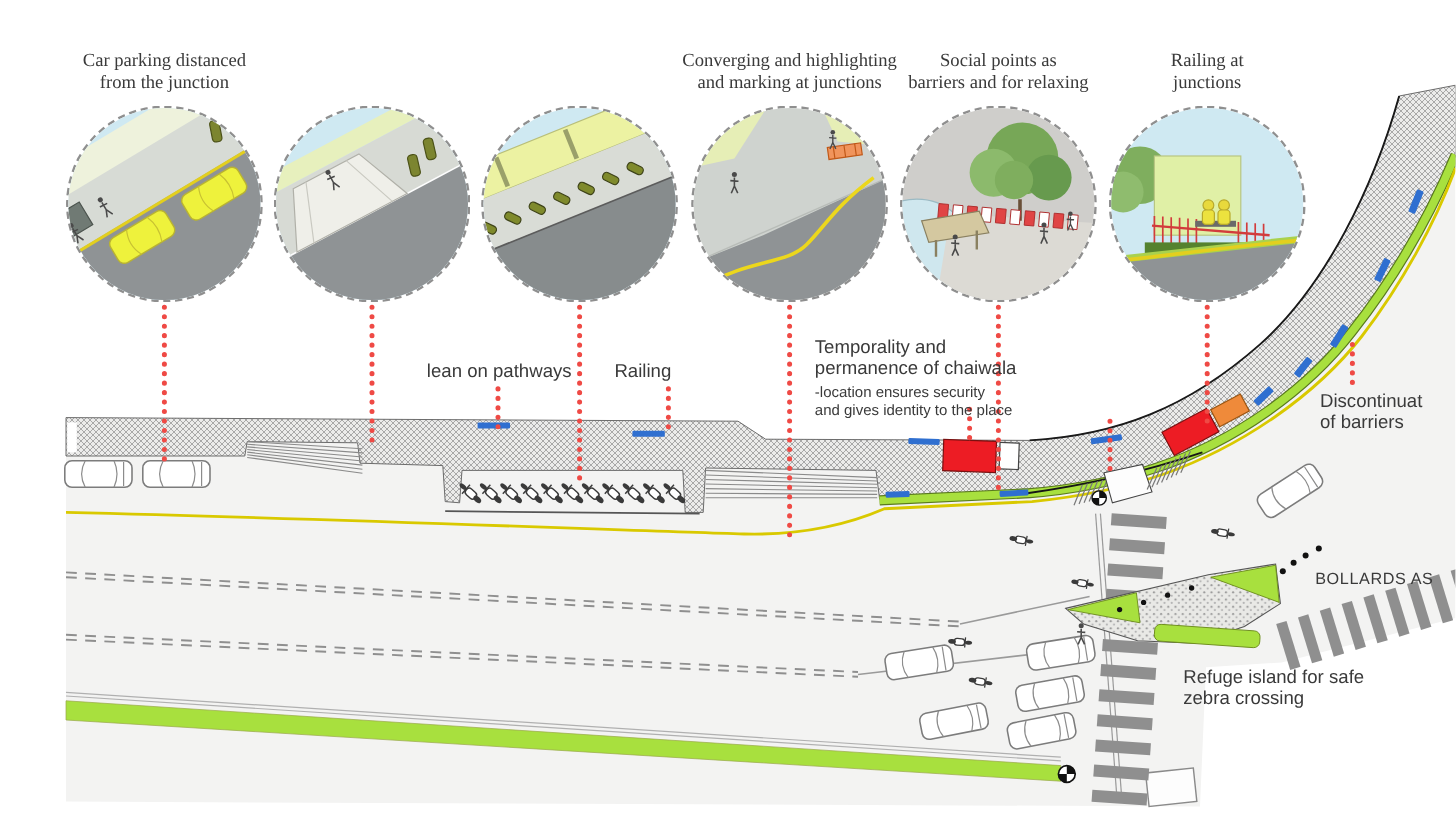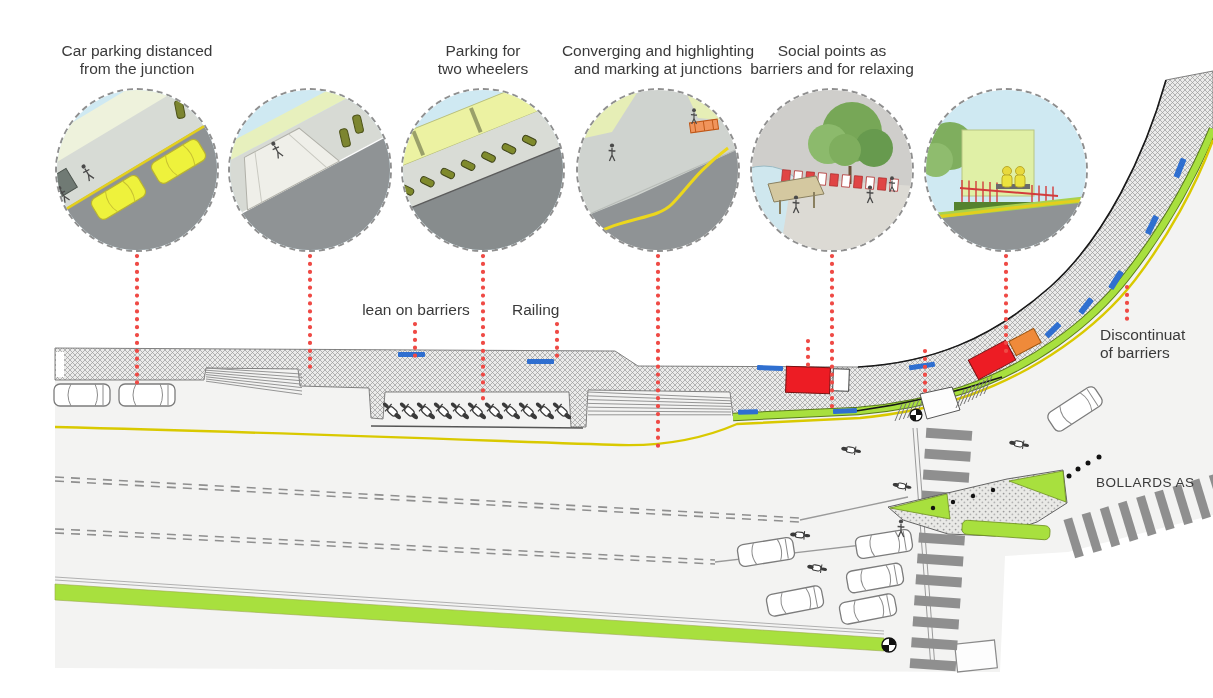--- a/index.html
+++ b/index.html
@@ -1,20 +1,20 @@
 <!DOCTYPE html>
 <html style="--leader-red: #ef4a45; --green-strip: #a8e03e; --yellow-line: #d9c900; --lean-blue: #2f6fd0; --stall-red: #ed1c24; --stall-orange: #ef8a3a; --zebra-grey: #8f8f8f; --sky-blue: #cfe9f2; --pavement-grey: #f3f3f2;"><head>
 <meta charset="utf-8">
 <style>
   html,body{margin:0;padding:0;background:#fff;}
   #stage{position:relative;width:1213px;height:698px;overflow:hidden;background:#fff;
          font-family:"Liberation Sans",sans-serif;color:#3a3a3a;}
   .t{white-space:pre-line;}
   .abs{position:absolute;}
-  .callout-label{width:250px;text-align:center;font-size:15.5px;line-height:1.18;top:42px;}
+  .callout-label{width:250px;text-align:center;font-size:15.5px;line-height:1.18;top:42px;font-family:Liberation Serif, serif;}
   .circle{position:absolute;top:88px;width:164px;height:164px;border-radius:50%;
           border:2px dashed #8f8f8f;overflow:hidden;background:#fff;box-sizing:border-box;}
   .circle svg{position:absolute;left:-2px;top:-2px;width:164px;height:164px;}
   .note{font-size:15.5px;line-height:1.18;}
   .note-small{font-size:12.5px;line-height:1.2;margin-top:2px;}
   .bollards{font-size:13.5px;letter-spacing:.5px;}
   
   .leader{stroke:var(--leader-red,#ef4a45);stroke-width:4.2;stroke-linecap:round;
           stroke-dasharray:.1 7.8;fill:none;}
   .greenfill{fill:var(--green-strip,#a8e03e);}
@@ -479,26 +479,34 @@
       </g>
       <rect x="30" y="114" width="106" height="9" fill="#55822e"></rect>
       <polygon points="0,126 164,108 164,116 0,134" fill="#a9d14e"></polygon>
       <polygon points="0,132 164,114 164,164 0,164" fill="#8f9395"></polygon>
       <path d="M0,130 C60,124 120,115 164,112" fill="none" stroke="#e3cf1e" stroke-width="3"></path>
     </svg>
   </div>
 
   <div class="abs callout-label t" style="left:12px">Car parking distanced
 from the junction</div>
-  <div class="abs callout-label t" style="left:358px">Parking for
-two wheelers</div>
   <div class="abs callout-label t" style="left:533px">Converging  and highlighting
 and marking at junctions</div>
   <div class="abs callout-label t" style="left:707px">Social points as
 barriers and for relaxing</div>
-
-  <div class="abs note t" style="left:355px;top:301px;width:122px;text-align:center">lean on barriers</div>
+  <div class="abs callout-label t" style="left:881px">Railing at
+junctions</div>
+
+  <div class="abs note t" style="left:355px;top:301px;width:122px;text-align:center">lean on pathways</div>
   <div class="abs note t" style="left:512px;top:301px;width:92px;">Railing</div>
+  <div class="abs" style="left:679px;top:281px;width:180px">
+    <div class="note t">Temporality and
+permanence of chaiwala</div>
+    <div class="note-small t">-location ensures security
+and gives identity to the place</div>
+  </div>
   <div class="abs note t" style="left:1100px;top:326px;width:200px">Discontinuat
 of barriers</div>
   <div class="abs bollards t" style="left:1096px;top:475px;width:200px">BOLLARDS AS</div>
+  <div class="abs note t" style="left:986px;top:556px;width:190px">Refuge island for safe
+zebra crossing</div>
 
 </div>
 
 </body></html>

